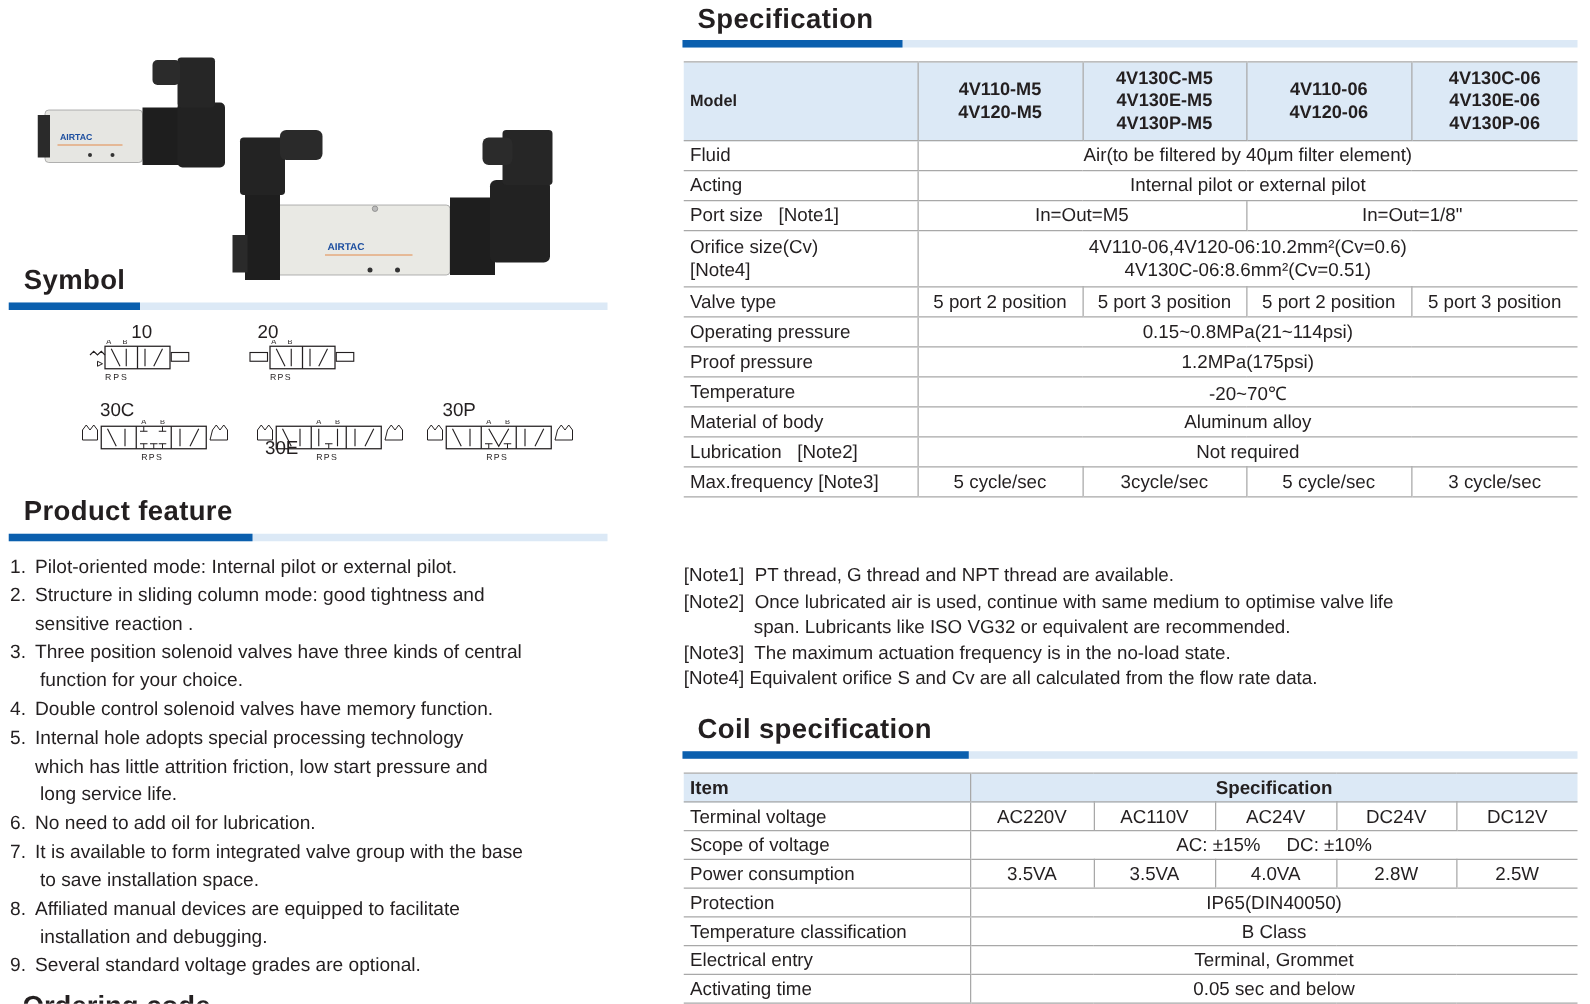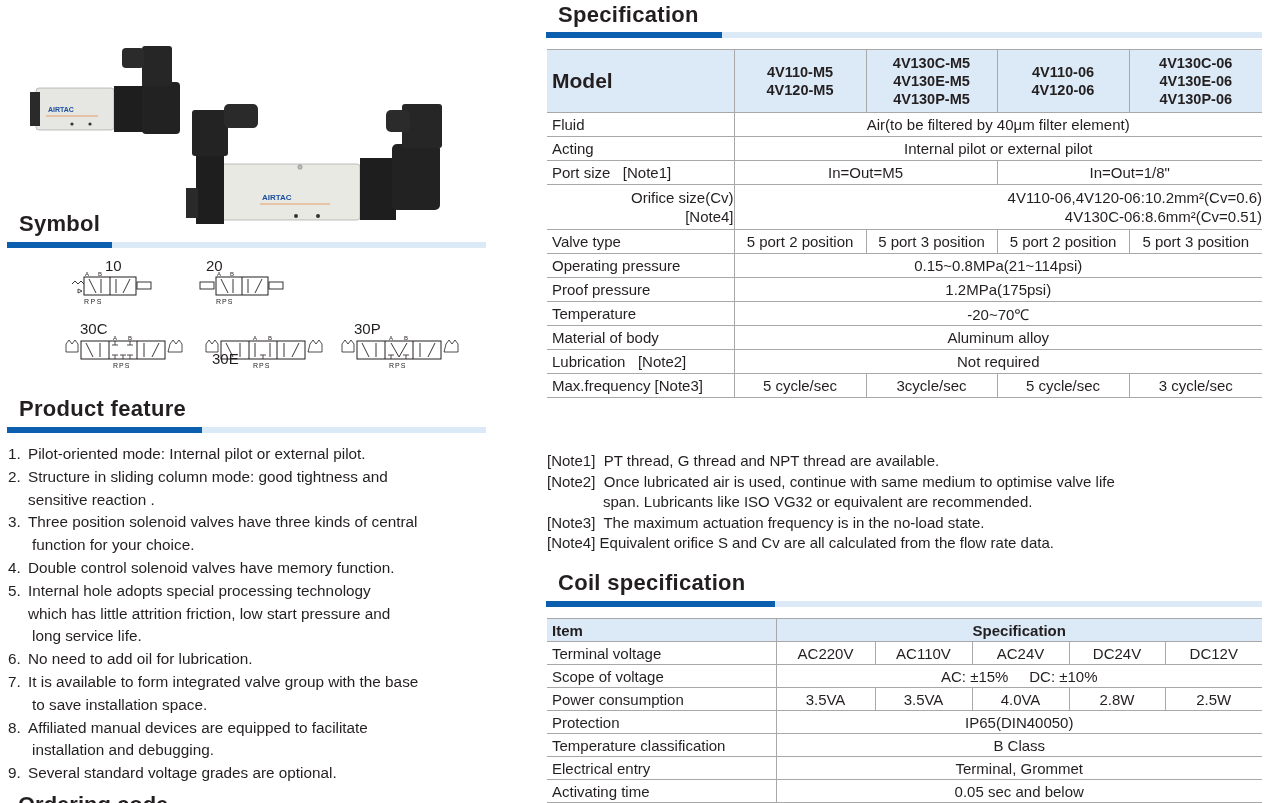--- a/index.html
+++ b/index.html
@@ -16,22 +16,22 @@
   .features{position:absolute;left:8px;top:443px;width:480px;font-size:15.3px;line-height:22.8px;color:#231f20;}
   .features .item{position:relative;padding-left:18px;}
   .features .num{position:absolute;left:0;top:0;}
   .features .cont{display:block;padding-left:2px;}
   
   table{border-collapse:collapse;position:absolute;font-family:"Liberation Sans",sans-serif;color:#231f20;}
   td{border-bottom:1px solid #a8a8a8;border-left:1px solid #a8a8a8;padding:0;font-size:15px;height:23px;text-align:center;white-space:nowrap;}
   td.lab{border-left:none;text-align:left;padding-left:5px;}
   tr.hdr td{background:#dce9f6;font-weight:bold;}
   .spec tr.hdr td{height:62px;line-height:18px;font-size:14.5px;}
-  .spec tr.hdr td.lab{font-size:21px;}
-  .spec tr.tall td{height:44px;line-height:19px;text-align:right;}
+  .spec tr.hdr td.lab{font-size:13px;}
+  .spec tr.tall td{height:44px;line-height:19px;}
   .spec tr.topline td{border-top:1px solid #a8a8a8;}
   .coil td{height:22px;}
   .coil tr.hdr td{height:22px;}
   .notes{position:absolute;left:547px;top:451px;width:720px;font-size:15px;line-height:20.5px;color:#231f20;}
   .notes .n{position:relative;}
   .notes .n .indent{padding-left:56px;display:block;}
   .cut-heading{position:absolute;left:18px;top:788px;height:15px;overflow:hidden;font-weight:bold;font-size:22px;color:#231f20;}
   .cut-heading span{position:relative;top:4px;}
 </style>
 </head>

